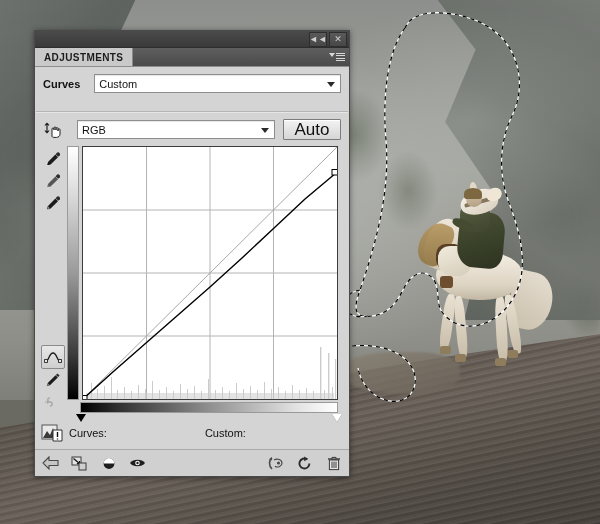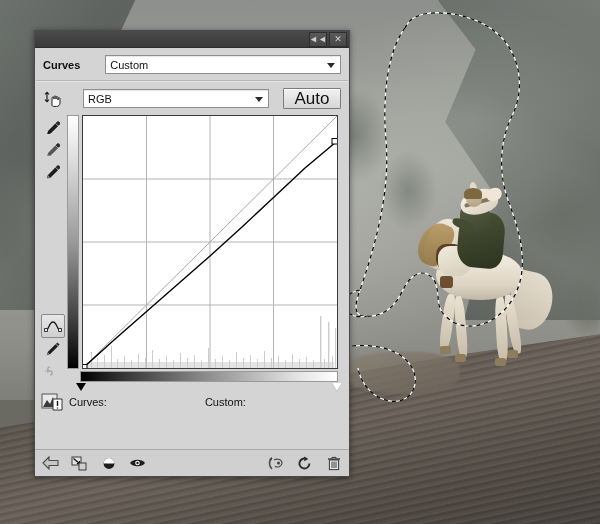--- a/index.html
+++ b/index.html
@@ -155,34 +155,34 @@
     width:24px;display:flex;align-items:center;justify-content:center;gap:1px;
     cursor:pointer;background:linear-gradient(180deg,#5e5e5e,#4b4b4b);
   }
   .menubtn .caret{width:0;height:0;border-left:3px solid transparent;
     border-right:3px solid transparent;border-top:4px solid #d8d8d8;margin-bottom:4px;}
   .menubtn .lines{display:flex;flex-direction:column;gap:1.5px;}
   .menubtn .lines i{display:block;width:9px;height:1px;background:#d8d8d8;}
 
   .body{background:#d4d4d4;padding:0;}
 
-  .presetrow{display:flex;align-items:center;padding:7px 8px 6px 8px;gap:19px;}
+  .presetrow{display:flex;align-items:center;padding:7px 8px 18px 8px;gap:8px;}
   .presetlabel{font-size:11px;font-weight:bold;color:#111;}
   .combo{
     flex:1;height:17px;background:#fff;border:1px solid #8e8e8e;
     display:flex;align-items:center;padding:0 4px;position:relative;cursor:pointer;
     box-shadow:inset 0 1px 1px rgba(0,0,0,.10);
     margin-left:6px;
   }
   .combo span.val{font-size:11px;color:#111;}
   .combo .dn{position:absolute;right:5px;top:50%;margin-top:-2px;width:0;height:0;
     border-left:4px solid transparent;border-right:4px solid transparent;border-top:5px solid #2a2a2a;}
   .sep{height:1px;background:#b5b5b5;border-bottom:1px solid #e6e6e6;margin:0 1px;}
 
-  .chanrow{display:flex;align-items:center;padding:6px 8px;gap:14px;}
+  .chanrow{display:flex;align-items:center;padding:6px 8px;gap:8px;}
   .targeticon{width:20px;height:20px;position:relative;cursor:pointer;flex:0 0 20px;}
   .combo2{width:100px;height:17px;}
   .autobtn{
     margin-left:auto;width:56px;height:19px;border:1px solid #7c7c7c;border-radius:1px;
     background:linear-gradient(180deg,#f2f2f2,#d6d6d6);display:flex;align-items:center;
     justify-content:center;font-size:17px;color:#111;cursor:pointer;
     box-shadow:inset 0 1px 0 #fff;
   }
 
   .mid{display:flex;padding:0 8px 0 4px;}
@@ -286,20 +286,33 @@
 
 <div id="panel">
 
   <div class="titlebar">
     <div class="tb-btns">
       <div class="tb-btn">◄◄</div>
       <div class="tb-btn">✕</div>
     </div>
   </div>
 
+  <div class="tabrow">
+    <div class="tab">ADJUSTMENTS</div>
+    <div class="tabfill"></div>
+    <div class="menubtn">
+      <span class="caret"></span>
+      <span class="lines">
+          <i></i>
+          <i></i>
+          <i></i>
+          <i></i>
+        </span>
+    </div>
+  </div>
 
   <div class="body">
 
     <div class="presetrow">
       <div class="presetlabel">Curves</div>
       <div class="combo">
         <span class="val">Custom</span>
         <span class="dn"></span>
       </div>
     </div>

